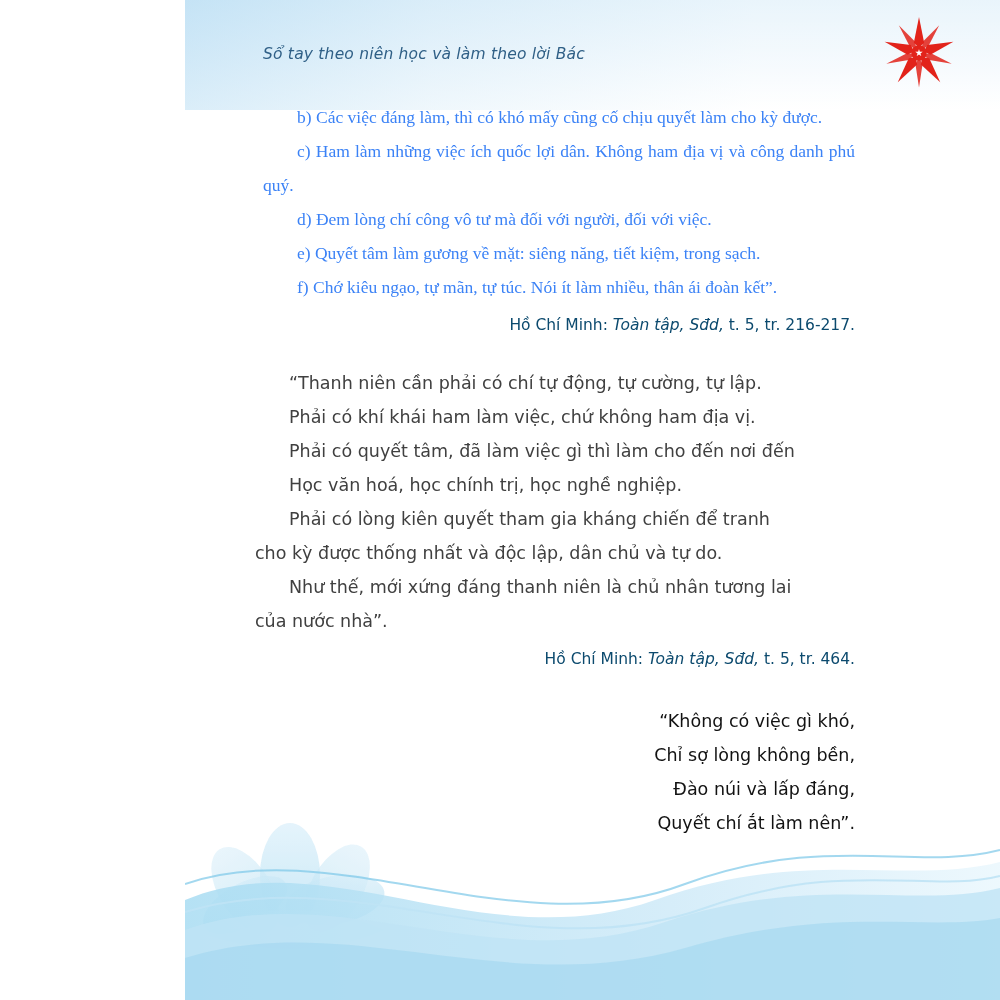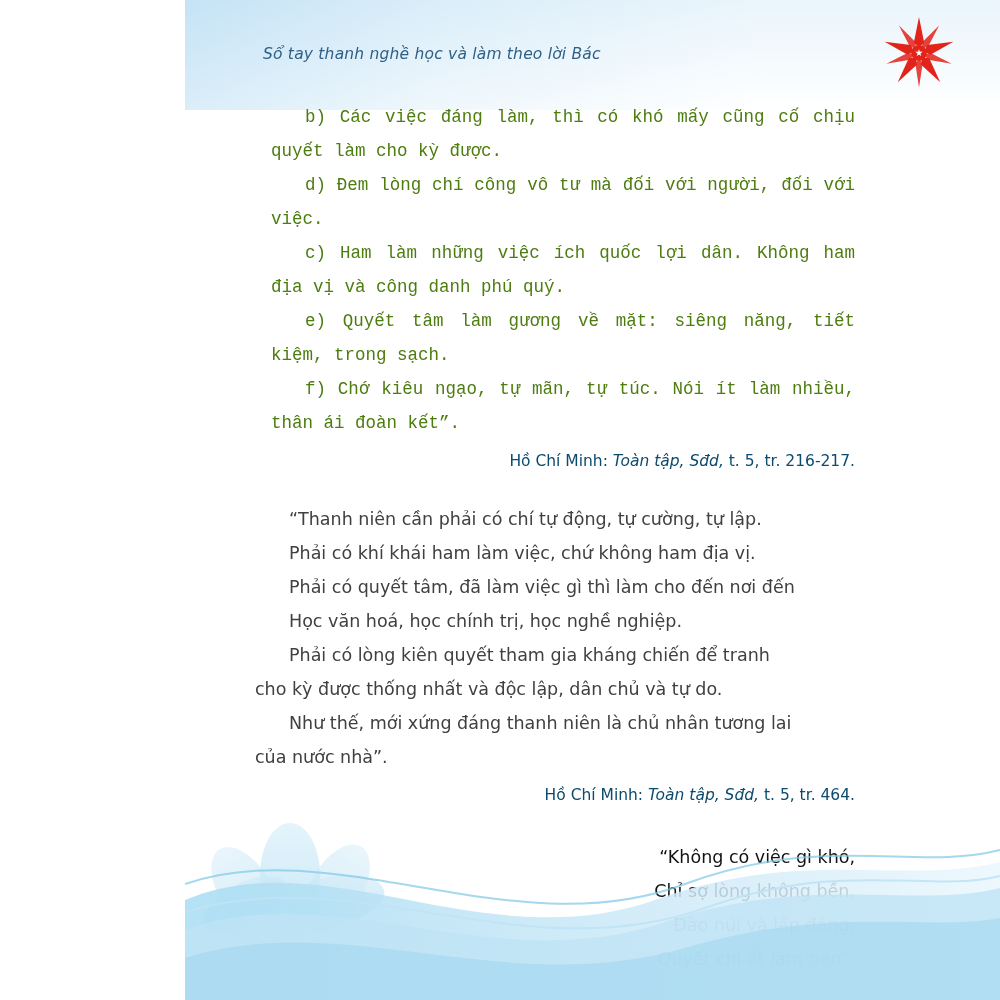--- a/index.html
+++ b/index.html
@@ -67,27 +67,27 @@
 
   .content {
     position: absolute;
     left: 70px;
     top: 100px;
     width: 600px;
     color: #1b1b1b;
   }
 
   .para {
-    font-family: Liberation Mono, monospace;
+    font-family: Liberation Serif, serif;
     font-size: 17.5px;
     line-height: 34px;
     text-align: justify;
-    margin: 0 0 0 16px;
+    margin: 0 0 0 8px;
     text-indent: 34px;
-    color: #4d7c0f;
+    color: #3b82f6;
   }
 
   .block {
     margin-top: 26px;
   }
 
   .qline {
     font-family: "DejaVu Sans", sans-serif;
     font-size: 17.5px;
     line-height: 34px;
@@ -134,21 +134,21 @@
   }
 </style>
 </head>
 <body>
 
 <div class="page">
 
   <div class="top-band"></div>
   <div class="top-band-left"></div>
 
-  <div class="running-head">Sổ tay thanh nghề học và làm theo lời Bác</div>
+  <div class="running-head">Sổ tay theo niên học và làm theo lời Bác</div>
 
   <svg class="emblem" viewBox="0 0 100 100">
     <g transform="translate(50,50)">
       <g fill="#e2231a">
         <g>
           <path d="M0,-42 L6,-12 L0,-6 L-6,-12 Z"></path>
           <path d="M0,-42 L6,-12 L0,-6 L-6,-12 Z" transform="rotate(72)"></path>
           <path d="M0,-42 L6,-12 L0,-6 L-6,-12 Z" transform="rotate(144)"></path>
           <path d="M0,-42 L6,-12 L0,-6 L-6,-12 Z" transform="rotate(216)"></path>
           <path d="M0,-42 L6,-12 L0,-6 L-6,-12 Z" transform="rotate(288)"></path>
@@ -162,22 +162,22 @@
         </g>
         <circle cx="0" cy="0" r="9"></circle>
       </g>
       <text x="0" y="4" text-anchor="middle" font-family="DejaVu Sans, sans-serif" font-size="11" fill="#ffffff" font-weight="bold">★</text>
     </g>
   </svg>
 
   <div class="content">
 
     <p class="para">b) Các việc đáng làm, thì có khó mấy cũng cố chịu quyết làm cho kỳ được.</p>
+    <p class="para">c) Ham làm những việc ích quốc lợi dân. Không ham địa vị và công danh phú quý.</p>
     <p class="para">d) Đem lòng chí công vô tư mà đối với người, đối với việc.</p>
-    <p class="para">c) Ham làm những việc ích quốc lợi dân. Không ham địa vị và công danh phú quý.</p>
     <p class="para">e) Quyết tâm làm gương về mặt: siêng năng, tiết kiệm, trong sạch.</p>
     <p class="para">f) Chớ kiêu ngạo, tự mãn, tự túc. Nói ít làm nhiều, thân ái đoàn kết”.</p>
 
     <div class="source">
       <span>Hồ Chí Minh:</span>
       <em>Toàn tập, Sđd,</em>
       <span>t. 5, tr. 216-217.</span>
     </div>
 
     <div class="block">

